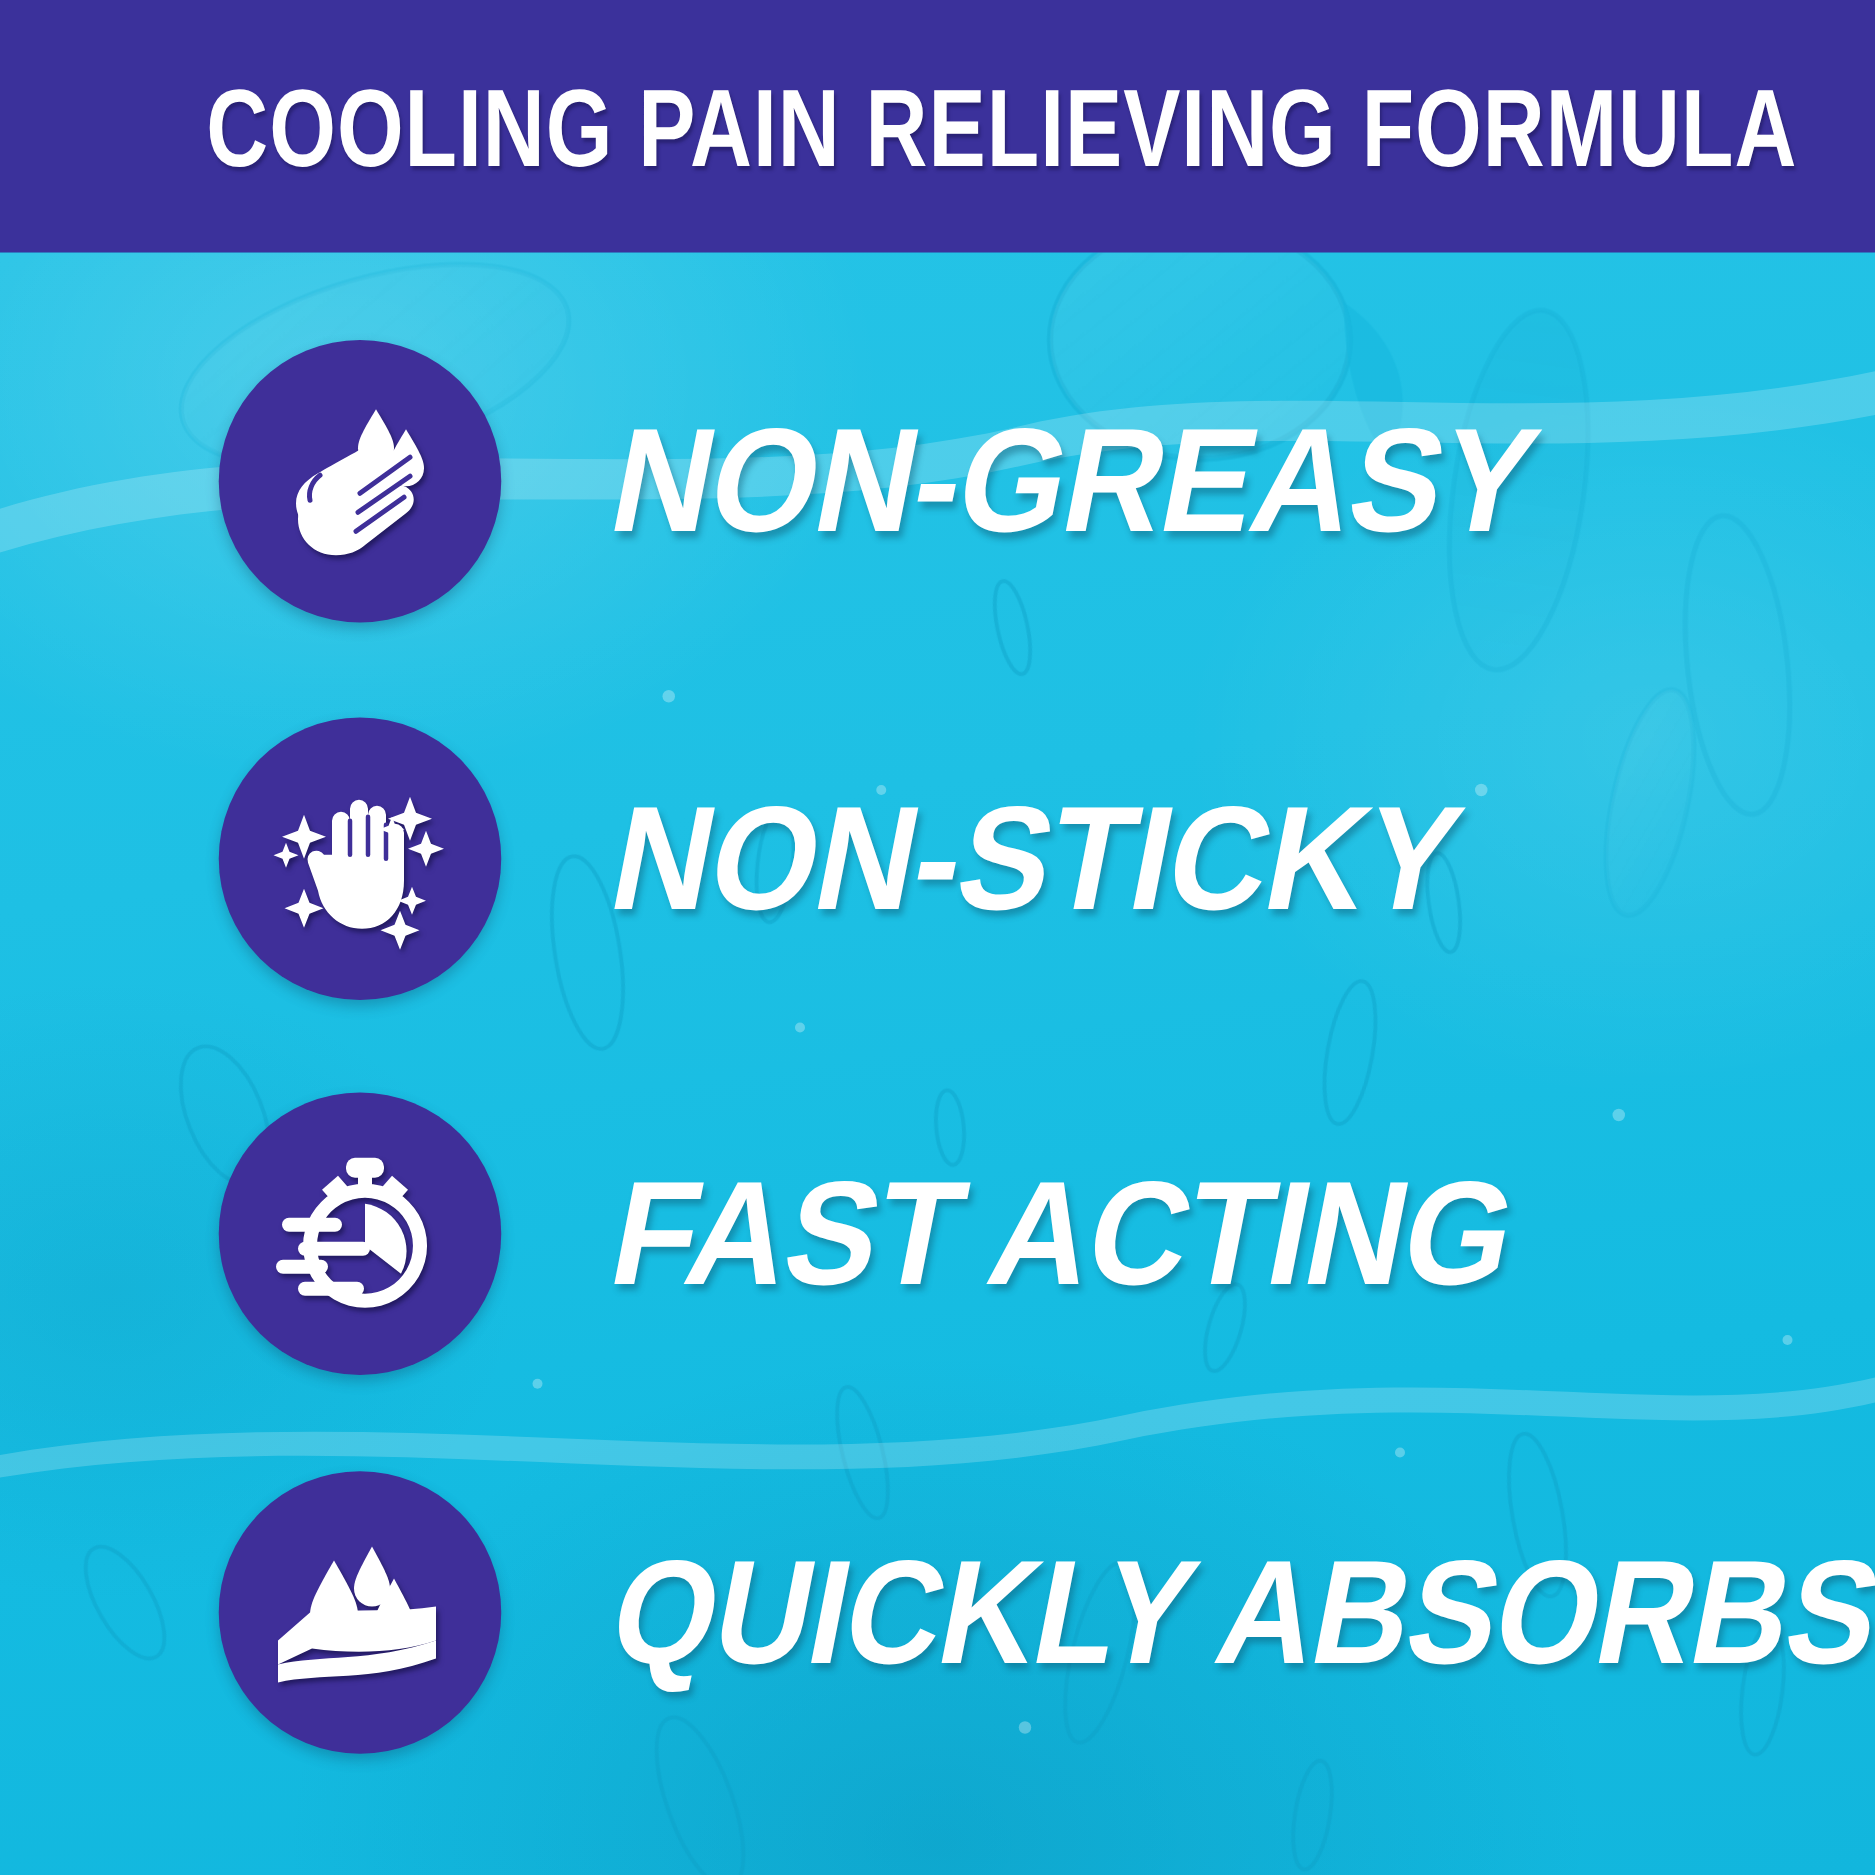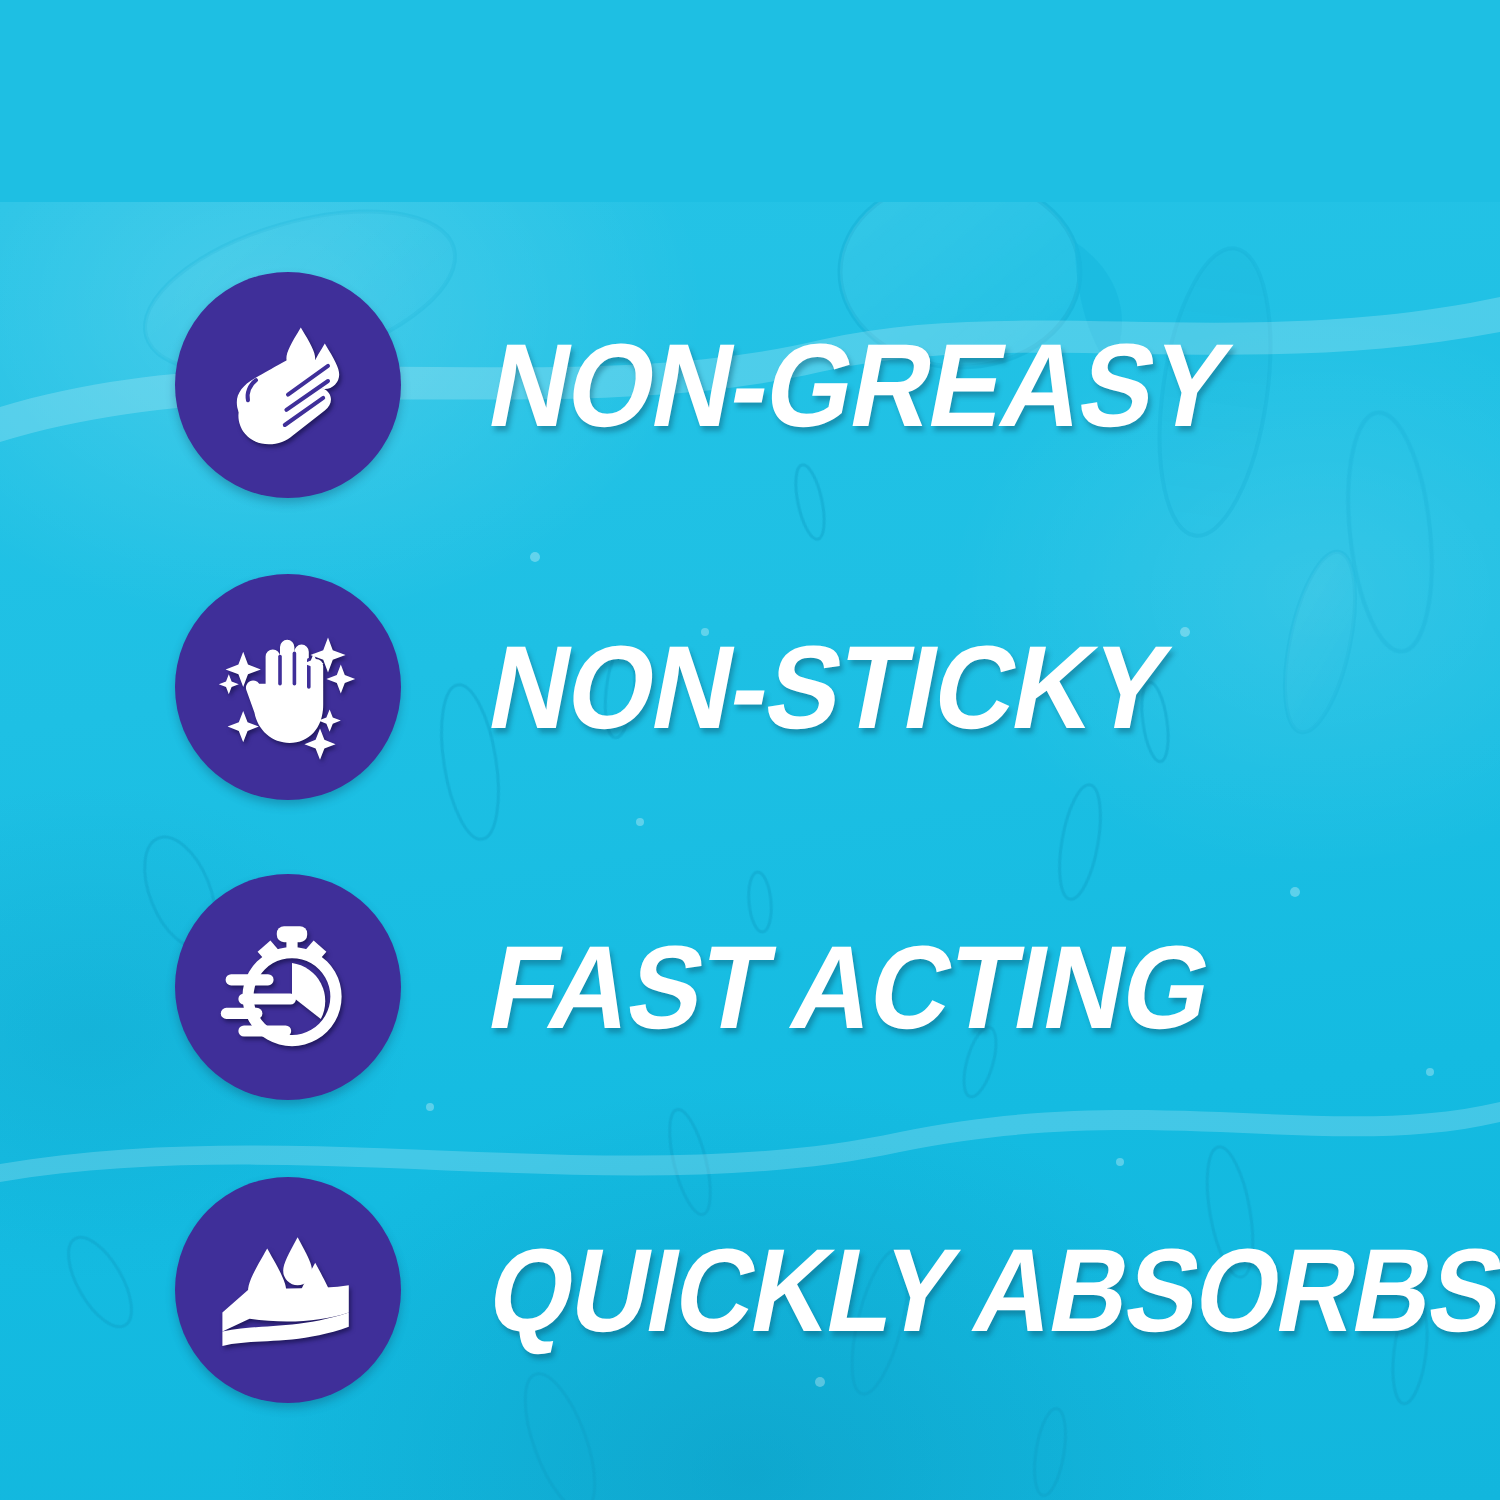--- a/index.html
+++ b/index.html
@@ -118,20 +118,23 @@
   .feature-label.wide {
     font-size: 118px;
     transform: translateY(-50%) skewX(-11deg) scaleX(0.90);
   }
 </style>
 </head>
 <body>
 
 <div id="page">
 
+  <div id="header-bar">
+    <div id="header-title">COOLING PAIN RELIEVING FORMULA</div>
+  </div>
 
   <div id="gel-bg">
     <svg viewBox="0 0 1500 1298" preserveAspectRatio="none">
       <defs>
         <linearGradient id="hl" x1="0" y1="0" x2="1" y2="1">
           <stop offset="0%" stop-color="#ffffff" stop-opacity="0.30"></stop>
           <stop offset="100%" stop-color="#ffffff" stop-opacity="0.02"></stop>
         </linearGradient>
         <linearGradient id="sh" x1="0" y1="0" x2="0" y2="1">
           <stop offset="0%" stop-color="#0a88ae" stop-opacity="0.28"></stop>

